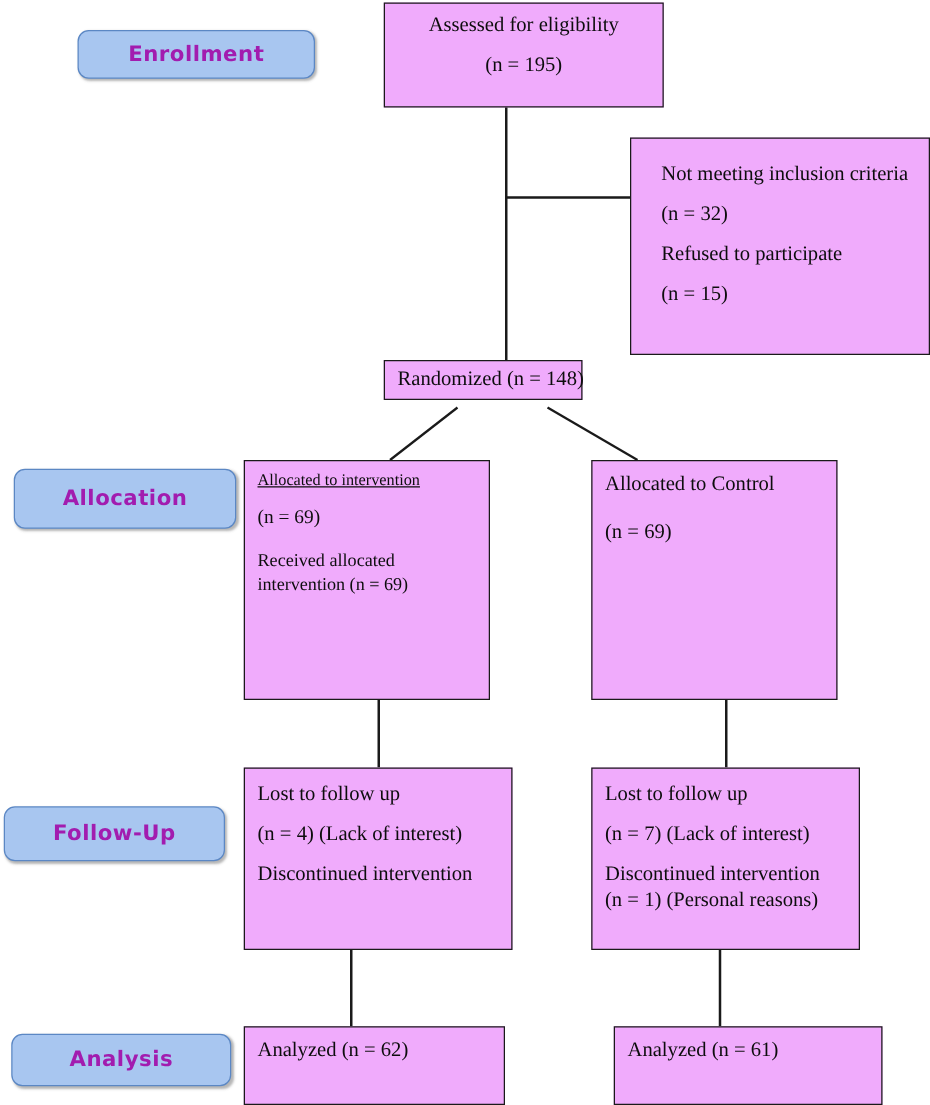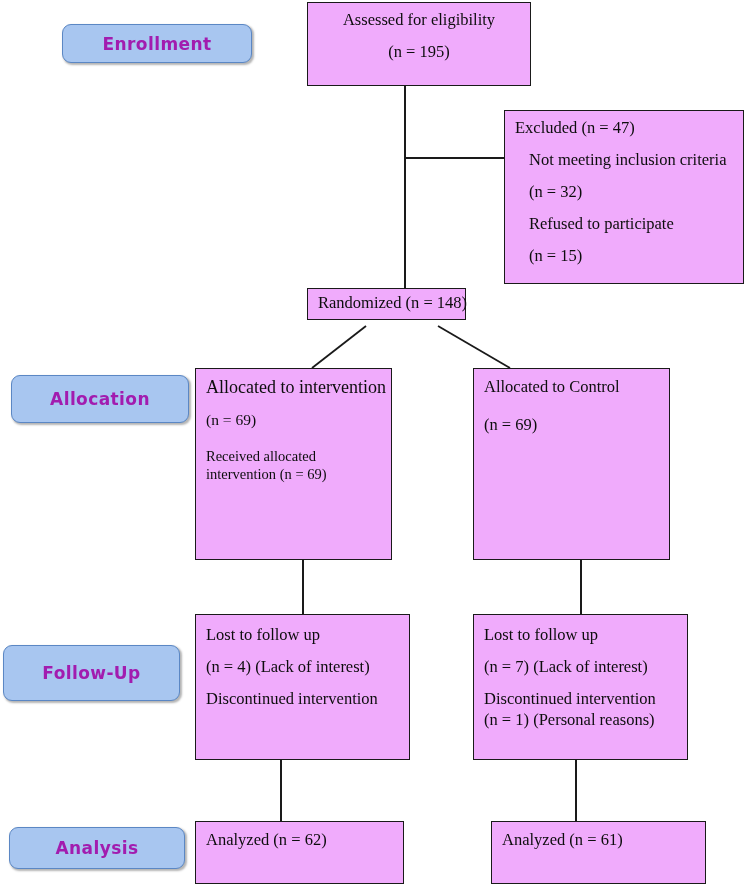--- a/index.html
+++ b/index.html
@@ -102,54 +102,53 @@
   <div class="conn v" style="left:575px; top:760px; height:61px;"></div>
 
   <div class="stage-pill" style="left:62px; top:24px; width:190px; height:39px;">
     <span>Enrollment</span>
   </div>
 
   <div class="stage-pill" style="left:11px; top:375px; width:178px; height:48px;">
     <span>Allocation</span>
   </div>
 
-  <div class="stage-pill" style="left:3px; top:645px; width:177px; height:56px;">
+  <div class="stage-pill" style="left:3px; top:645px; width:177px; height:44px;">
     <span>Follow-Up</span>
   </div>
 
   <div class="stage-pill" style="left:9px; top:827px; width:176px; height:42px;">
     <span>Analysis</span>
   </div>
 
   <div class="flow-box center" style="left:307px; top:2px; width:224px; height:84px;">
     <div class="lines">
       <div class="line">Assessed for eligibility</div>
       <div class="line gap-sm">(n = 195)</div>
     </div>
   </div>
 
   <div class="flow-box left" style="left:504px; top:110px; width:240px; height:174px;">
     <div class="lines">
-      <div class="line">Excluded (n = 47)</div>
       <div class="line gap-sm indent">Not meeting inclusion criteria</div>
       <div class="line gap-sm indent">(n = 32)</div>
       <div class="line gap-sm indent">Refused to participate</div>
       <div class="line gap-sm indent">(n = 15)</div>
     </div>
   </div>
 
   <div class="flow-box left" style="left:307px; top:288px; width:159px; height:32px;">
     <div class="lines" style="padding-top:3px;">
       <div class="line">Randomized (n = 148)</div>
     </div>
   </div>
 
   <div class="flow-box left" style="left:195px; top:368px; width:197px; height:192px;">
     <div class="lines" style="padding-top:7px;">
-      <div class="line" style="font-size:18px;">Allocated to intervention</div>
+      <div class="line" style="font-size:13px;text-decoration:underline;">Allocated to intervention</div>
       <div class="line gap-sm" style="font-size:15.5px;">(n = 69)</div>
       <div class="line gap-md" style="font-size:14.5px;">Received allocated</div>
       <div class="line" style="font-size:14.5px;">intervention (n = 69)</div>
     </div>
   </div>
 
   <div class="flow-box left" style="left:473px; top:368px; width:197px; height:192px;">
     <div class="lines" style="padding-top:7px;">
       <div class="line">Allocated to Control</div>
       <div class="line gap-md">(n = 69)</div>

